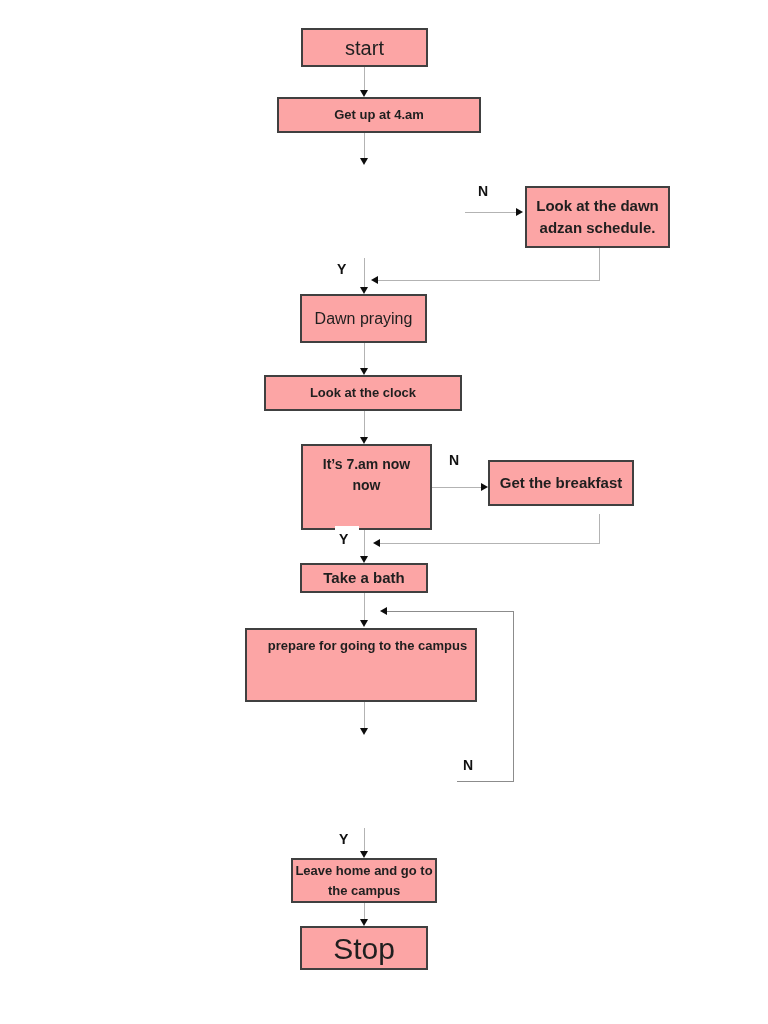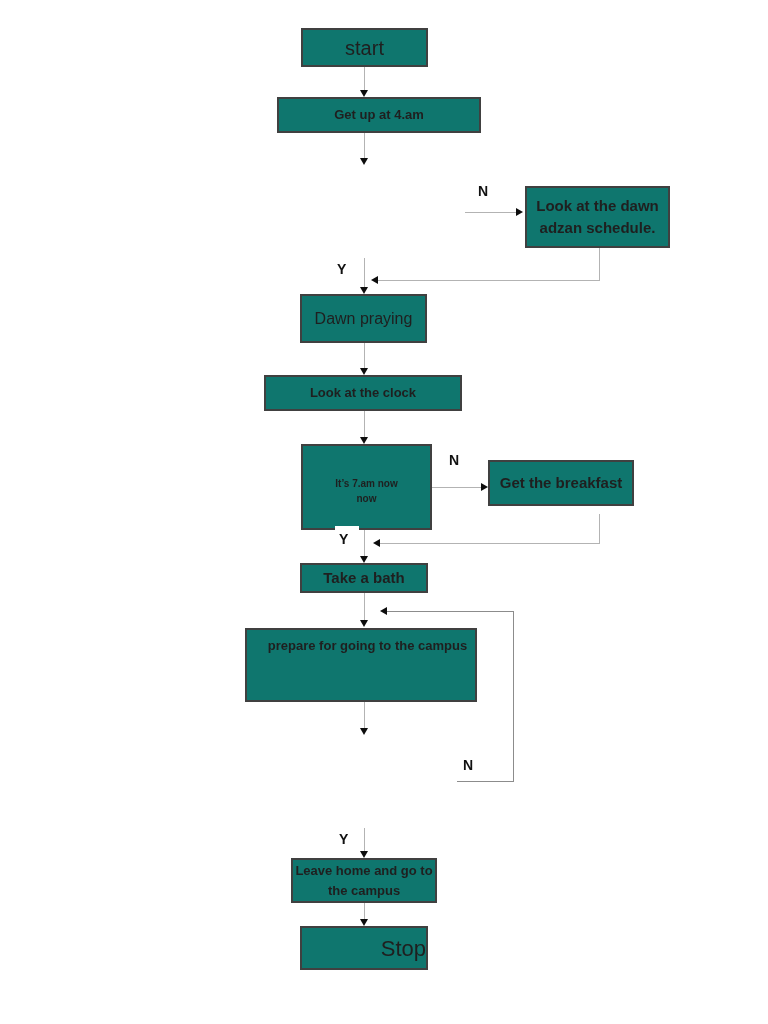--- a/index.html
+++ b/index.html
@@ -8,36 +8,36 @@
     width: 768px;
     height: 1024px;
     background: #ffffff;
     font-family: "Liberation Sans", sans-serif;
     color: #1f1f1f;
     overflow: hidden;
   }
   .node {
     position: absolute;
     box-sizing: border-box;
-    background: #0f766e;
+    background: #fca5a5;
     border: 2px solid #404040;
     display: flex;
     align-items: center;
     justify-content: center;
     text-align: center;
     line-height: 1.5;
   }
   .node span { white-space: pre-line; display: block; width: 100%; }
   .top-align { align-items: flex-start; }
   .f13 { font-size: 13px; }
-  .f14 { font-size: 10px; align-items: center; }
+  .f14 { font-size: 14px; }
   .f15 { font-size: 15px; }
   .f16 { font-size: 16px; }
   .f20 { font-size: 20px; }
-  .f22 { font-size: 22px; text-align: right; }
+  .f22 { font-size: 30px; }
   .bold { font-weight: 700; }
   .vline, .hline { position: absolute; background: #b3b3b3; }
   .vline { width: 1px; }
   .hline { height: 1px; }
   .dark { background: #8c8c8c; }
   .arrow { position: absolute; width: 0; height: 0; }
   .arrow.down {
     border-left: 4px solid transparent;
     border-right: 4px solid transparent;
     border-top: 7px solid #0d0d0d;

